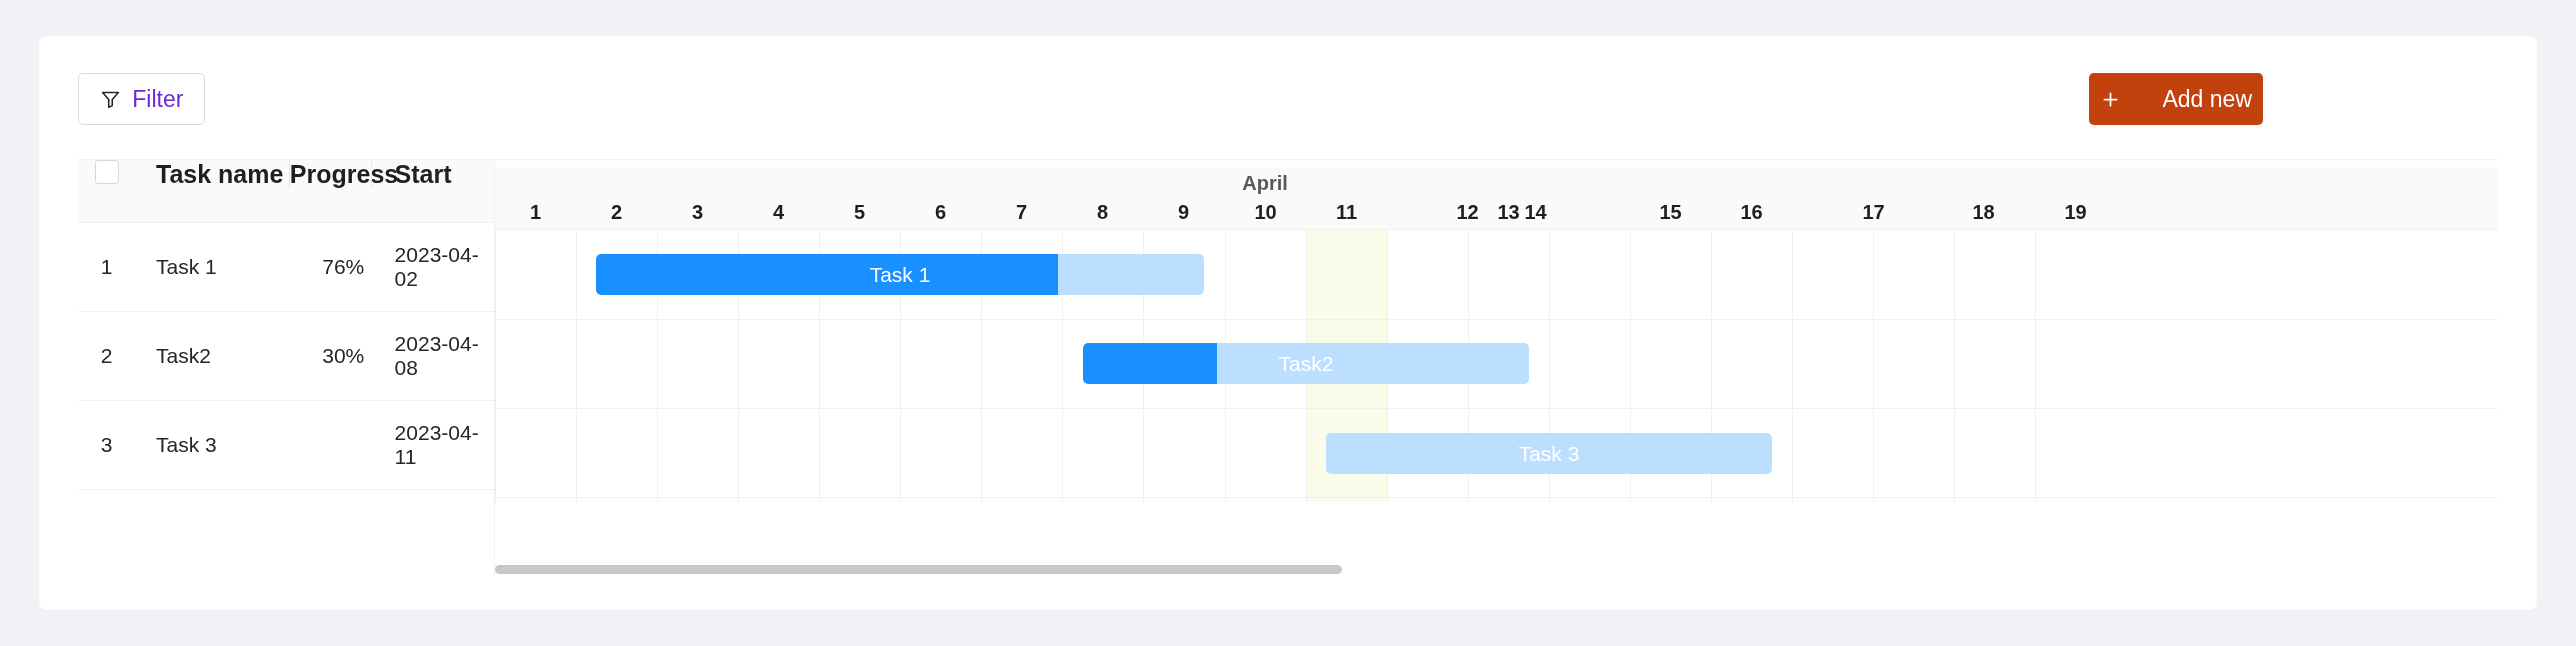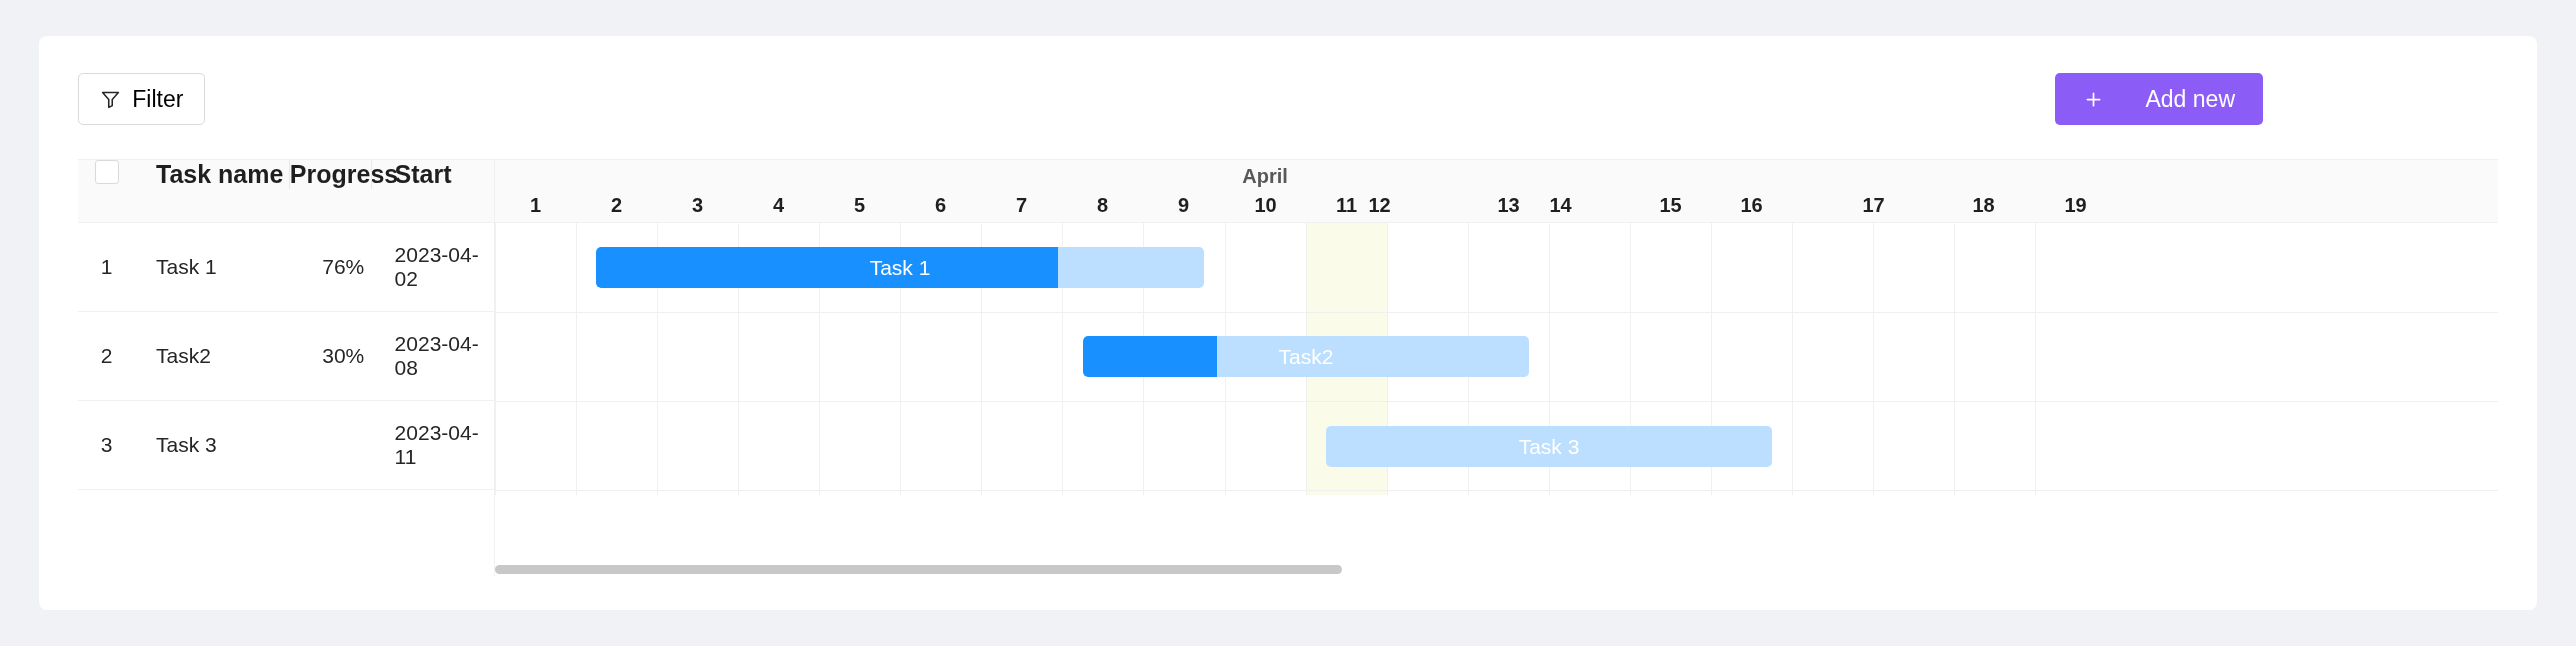--- a/index.html
+++ b/index.html
@@ -37,28 +37,28 @@
     cursor: pointer;
     user-select: none;
     white-space: nowrap;
   }
   .btn-filter {
     position: absolute;
     left: 39px; top: 37px;
     padding: 0 21px;
     background: #ffffff;
     border: 1.6px solid #d9d9d9;
-    color: #000000;
+    color: #6d28d9;
     align-items: center;
   }
   .btn-add {
     position: absolute;
     right: 274px; top: 37px;
-    padding: 0 28px;
-    background: #8b5cf6;
+    padding: 0 11px;
+    background: #c2410c;
     border: none;
     color: #ffffff;
     gap: 41px;
   }
   .btn-configure {
     position: absolute;
     right: 37px; top: 37px;
     padding: 0 23px;
     background: #ffffff;
     border: 1.6px dashed #f5834f;
@@ -123,20 +123,21 @@
   .tl {
     flex: 1 1 auto;
     position: relative;
     overflow: hidden;
   }
   .tl-head {
     height: 63px;
     background: #fafafa;
     border-bottom: 0.8px solid #f0f0f0;
     position: relative;
+    margin-top: 7px;
   }
   .tl-month {
     position: absolute;
     top: 4.9px;
     font-size: 20px;
     font-weight: bold;
     color: #595959;
     text-align: center;
     transform: translateX(-50%);
   }
@@ -284,23 +285,23 @@
             <div class="tl-day" style="left: 81px;">2</div>
             <div class="tl-day" style="left: 162px;">3</div>
             <div class="tl-day" style="left: 243px;">4</div>
             <div class="tl-day" style="left: 324px;">5</div>
             <div class="tl-day" style="left: 405px;">6</div>
             <div class="tl-day" style="left: 486px;">7</div>
             <div class="tl-day" style="left: 567px;">8</div>
             <div class="tl-day" style="left: 648px;">9</div>
             <div class="tl-day" style="left: 730px;">10</div>
             <div class="tl-day" style="left: 811px;">11</div>
-            <div class="tl-day" style="left: 844px;">12</div>
+            <div class="tl-day" style="left: 932px;">12</div>
             <div class="tl-day" style="left: 973px;">13</div>
-            <div class="tl-day" style="left: 1025px;">14</div>
+            <div class="tl-day" style="left: 1000px;">14</div>
             <div class="tl-day" style="left: 1135px;">15</div>
             <div class="tl-day" style="left: 1216px;">16</div>
             <div class="tl-day" style="left: 1338px;">17</div>
             <div class="tl-day" style="left: 1448px;">18</div>
             <div class="tl-day" style="left: 1540px;">19</div>
           </div>
       </div>
       <div class="tl-body" id="tl-body">
           <div class="today-col" style="left: 811px; background: rgb(251, 251, 233);"></div>
           <div class="vline" style="left: 0px;"></div>

